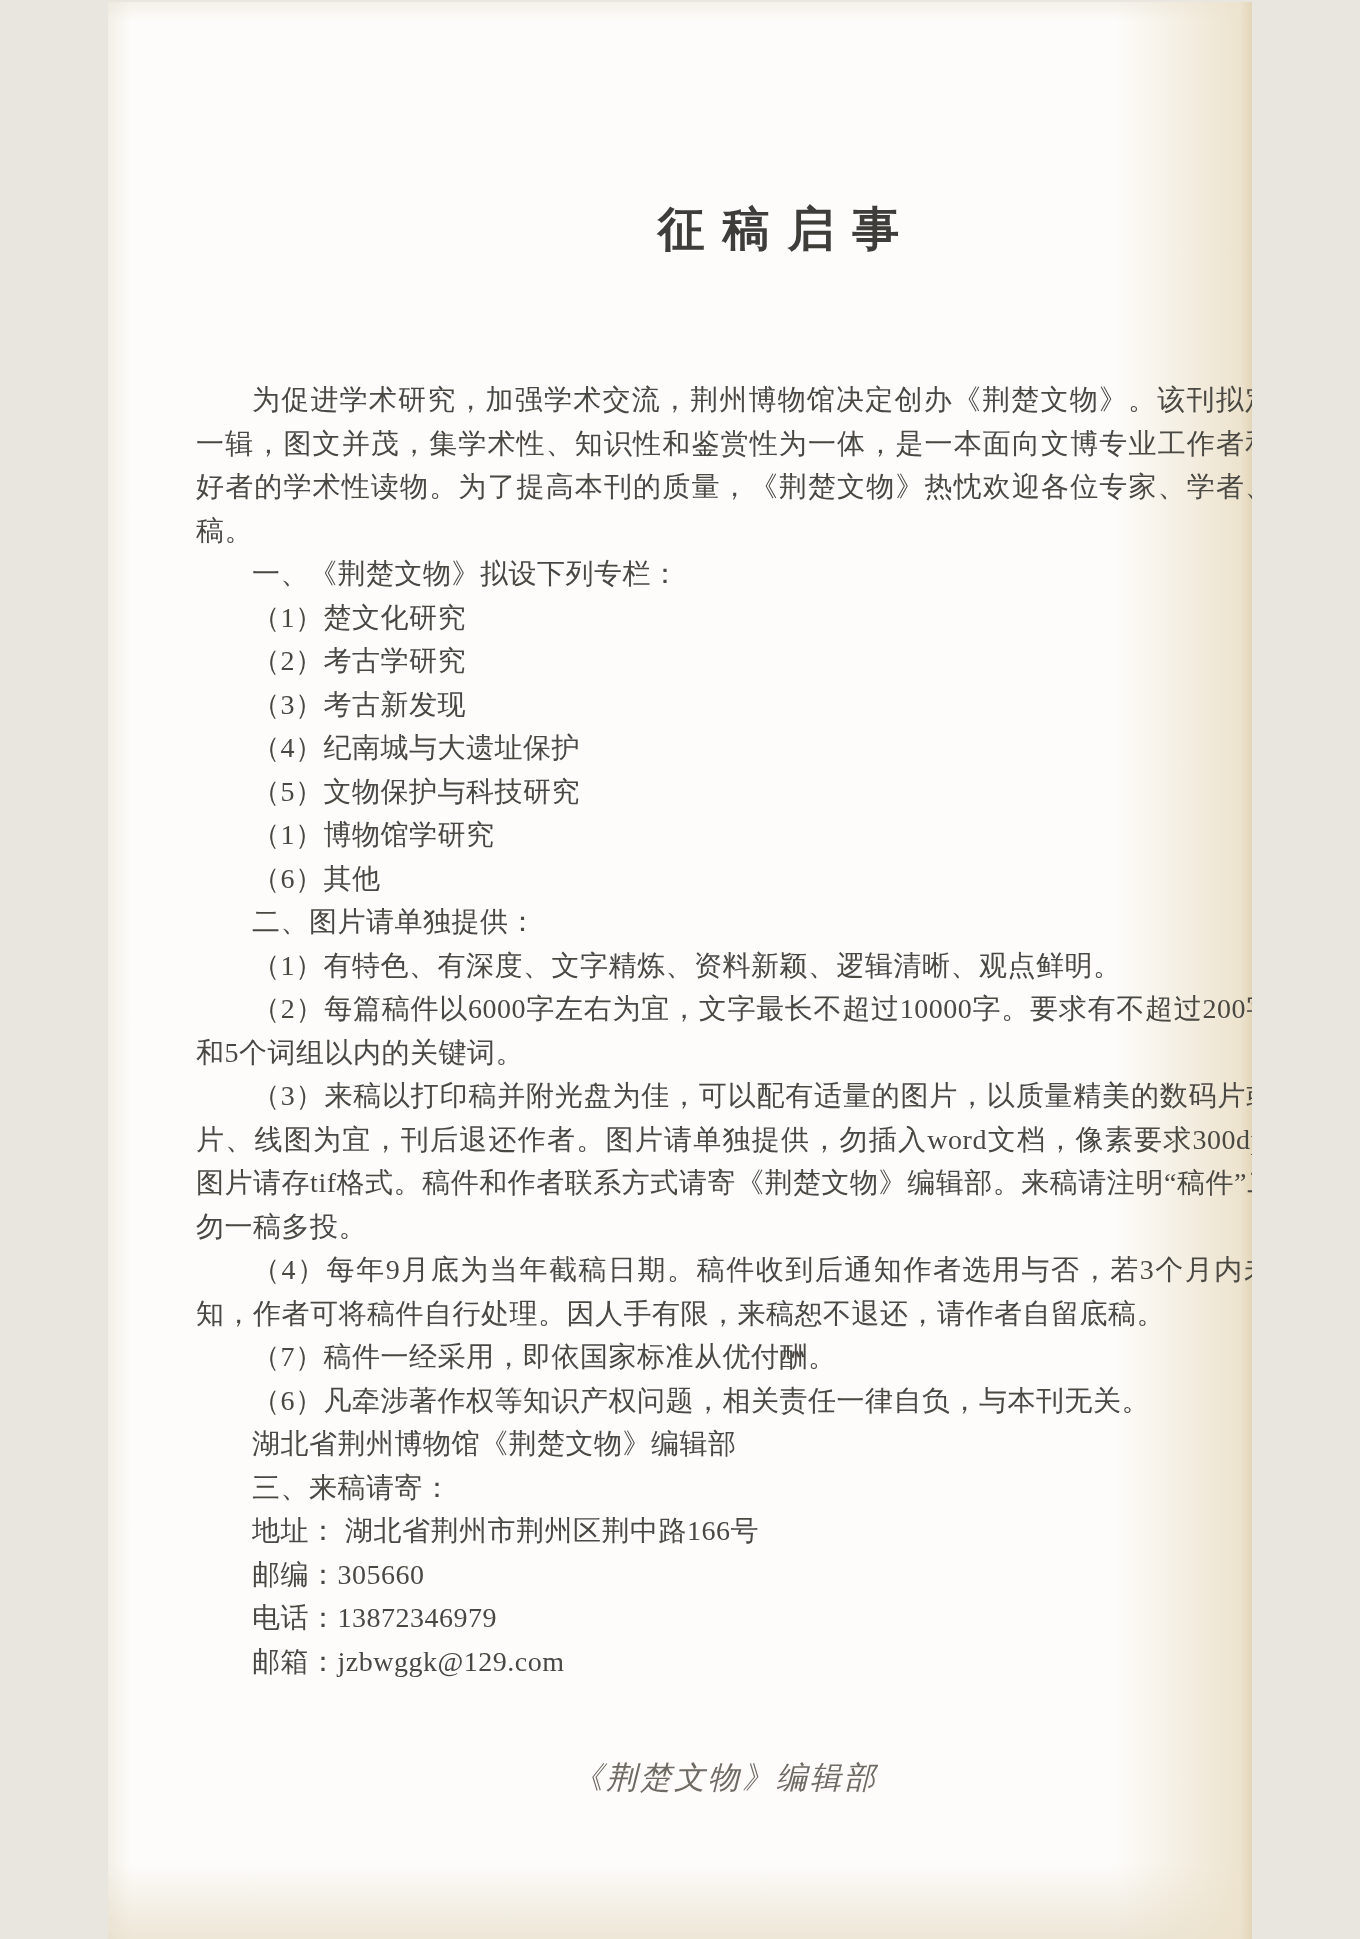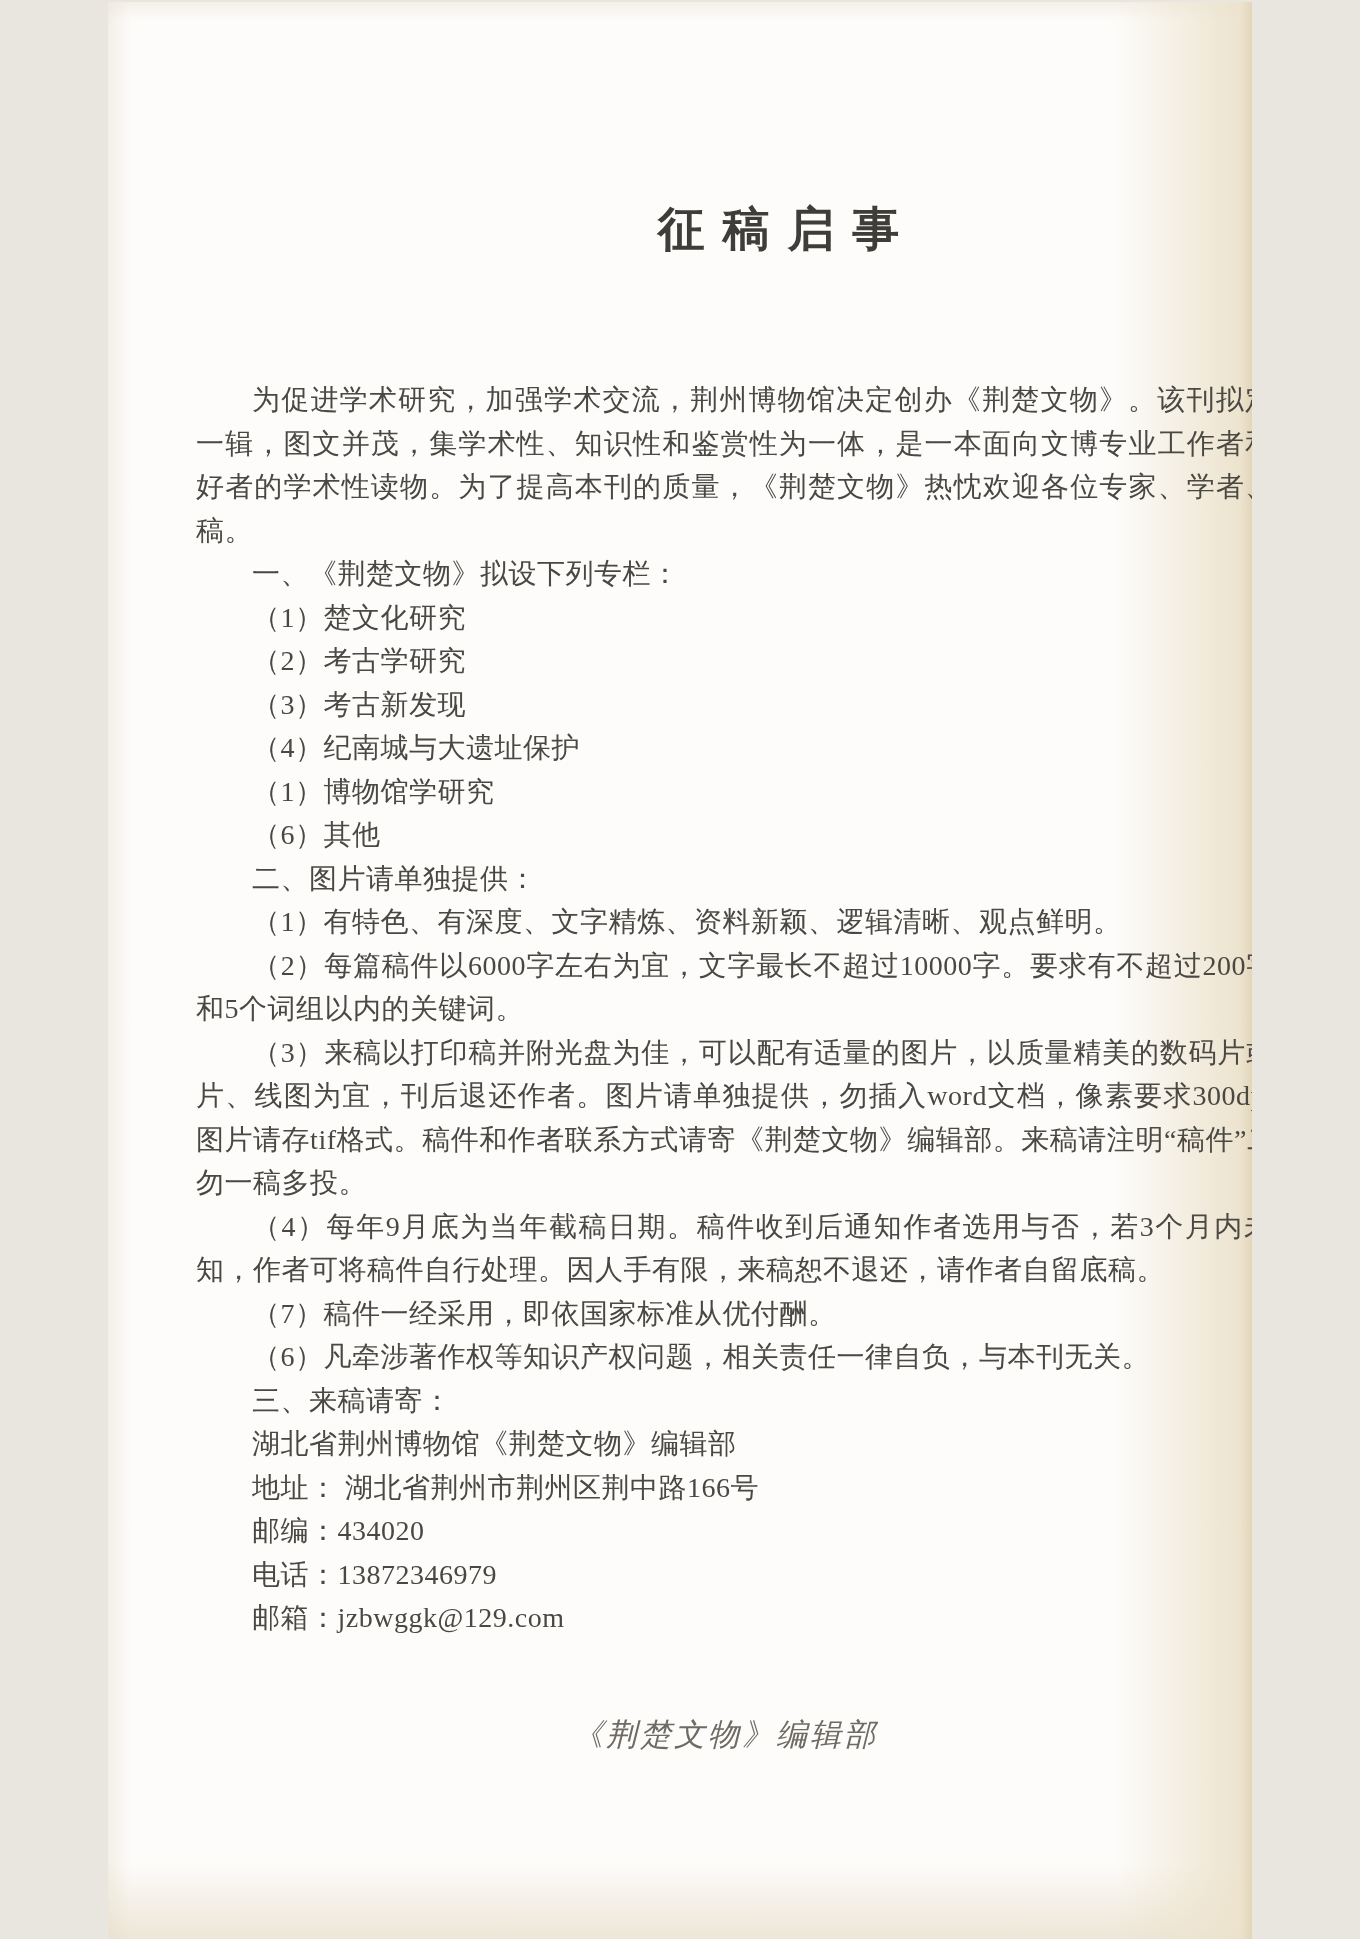--- a/index.html
+++ b/index.html
@@ -65,35 +65,36 @@
     <h1 class="title">征稿启事</h1>
 
     <div class="body">
       <p class="para">为促进学术研究，加强学术交流，荆州博物馆决定创办《荆楚文物》。该刊拟定为一年一辑，图文并茂，集学术性、知识性和鉴赏性为一体，是一本面向文博专业工作者和业余爱好者的学术性读物。为了提高本刊的质量，《荆楚文物》热忱欢迎各位专家、学者、同仁赐稿。</p>
 
       <p class="para">一、《荆楚文物》拟设下列专栏：</p>
       <p class="para">（1）楚文化研究</p>
       <p class="para">（2）考古学研究</p>
       <p class="para">（3）考古新发现</p>
       <p class="para">（4）纪南城与大遗址保护</p>
+      <p class="para">（5）文物保护与科技研究</p>
       <p class="para">（1）博物馆学研究</p>
       <p class="para">（6）其他</p>
 
       <p class="para">二、图片请单独提供：</p>
       <p class="para">（1）有特色、有深度、文字精炼、资料新颖、逻辑清晰、观点鲜明。</p>
       <p class="para">（2）每篇稿件以6000字左右为宜，文字最长不超过10000字。要求有不超过200字的摘要和5个词组以内的关键词。</p>
       <p class="para">（3）来稿以打印稿并附光盘为佳，可以配有适量的图片，以质量精美的数码片或者反转片、线图为宜，刊后退还作者。图片请单独提供，勿插入word文档，像素要求300dpi以上，图片请存tif格式。稿件和作者联系方式请寄《荆楚文物》编辑部。来稿请注明“稿件”二字，请勿一稿多投。</p>
       <p class="para">（4）每年9月底为当年截稿日期。稿件收到后通知作者选用与否，若3个月内未收到通知，作者可将稿件自行处理。因人手有限，来稿恕不退还，请作者自留底稿。</p>
       <p class="para">（7）稿件一经采用，即依国家标准从优付酬。</p>
       <p class="para">（6）凡牵涉著作权等知识产权问题，相关责任一律自负，与本刊无关。</p>
 
+      <p class="para">湖北省荆州博物馆《荆楚文物》编辑部</p>
       <p class="para">三、来稿请寄：</p>
-      <p class="para">湖北省荆州博物馆《荆楚文物》编辑部</p>
       <p class="para">地址： 湖北省荆州市荆州区荆中路166号</p>
-      <p class="para">邮编：434020</p>
+      <p class="para">邮编：305660</p>
       <p class="para">电话：13872346979</p>
       <p class="para">邮箱：jzbwggk@129.com</p>
     </div>
 
     <div class="signature">《荆楚文物》编辑部</div>
 
   </div>
 </div>
 
 </body></html>

